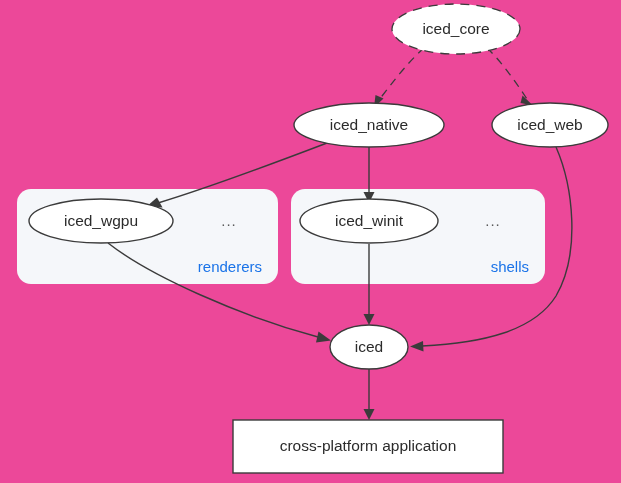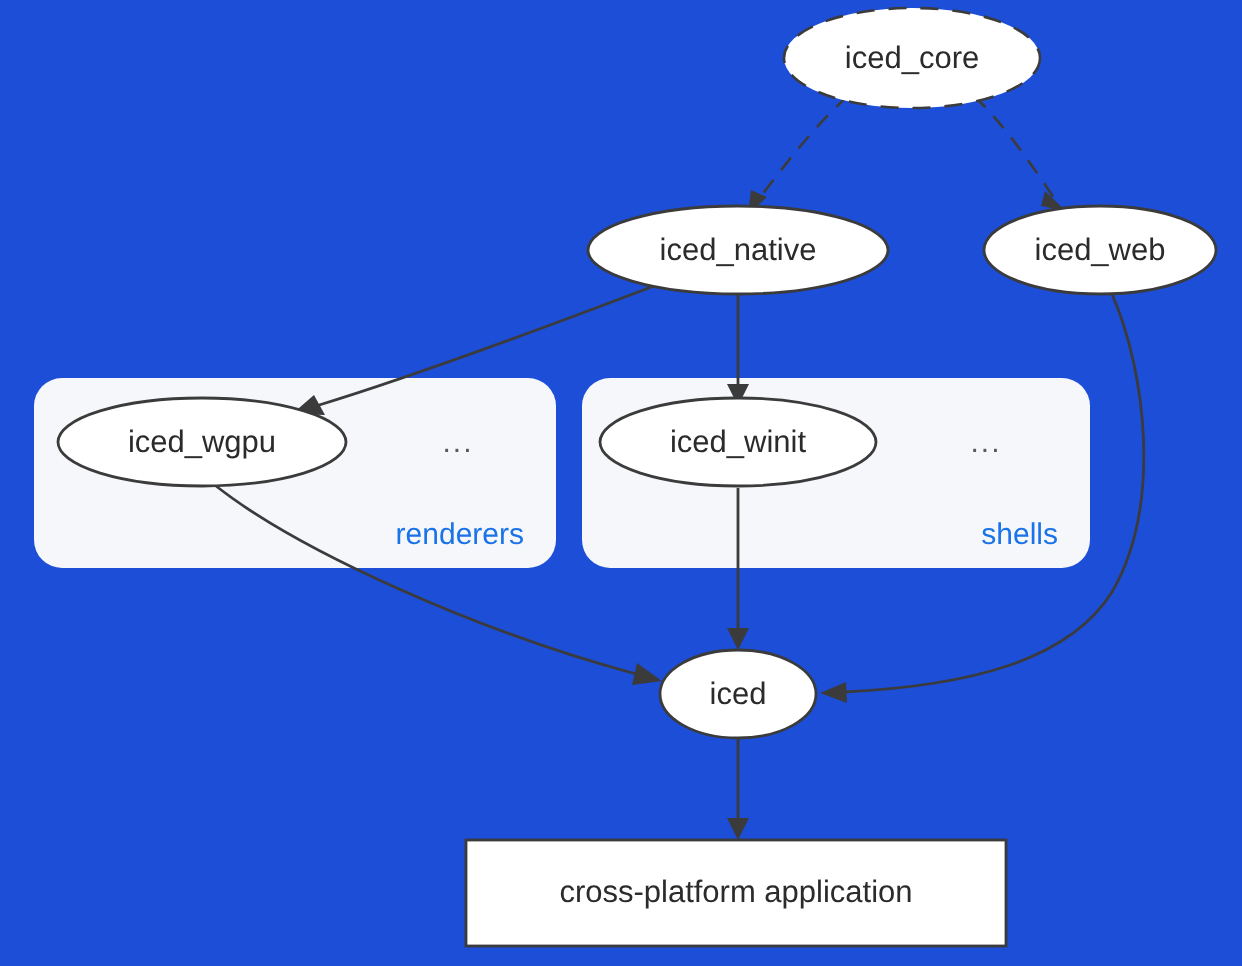--- a/index.html
+++ b/index.html
@@ -7,21 +7,21 @@
     padding: 0;
     background: #ffffff;
   }
   body {
     font-family: "Liberation Sans", sans-serif;
   }
   #canvas {
     position: relative;
     width: 621px;
     height: 483px;
-    background: #1d4ed8;
+    background: #ec4899;
     overflow: hidden;
   }
   #graph {
     position: absolute;
     top: 0;
     left: 0;
     width: 621px;
     height: 483px;
   }
   .node-shape {

